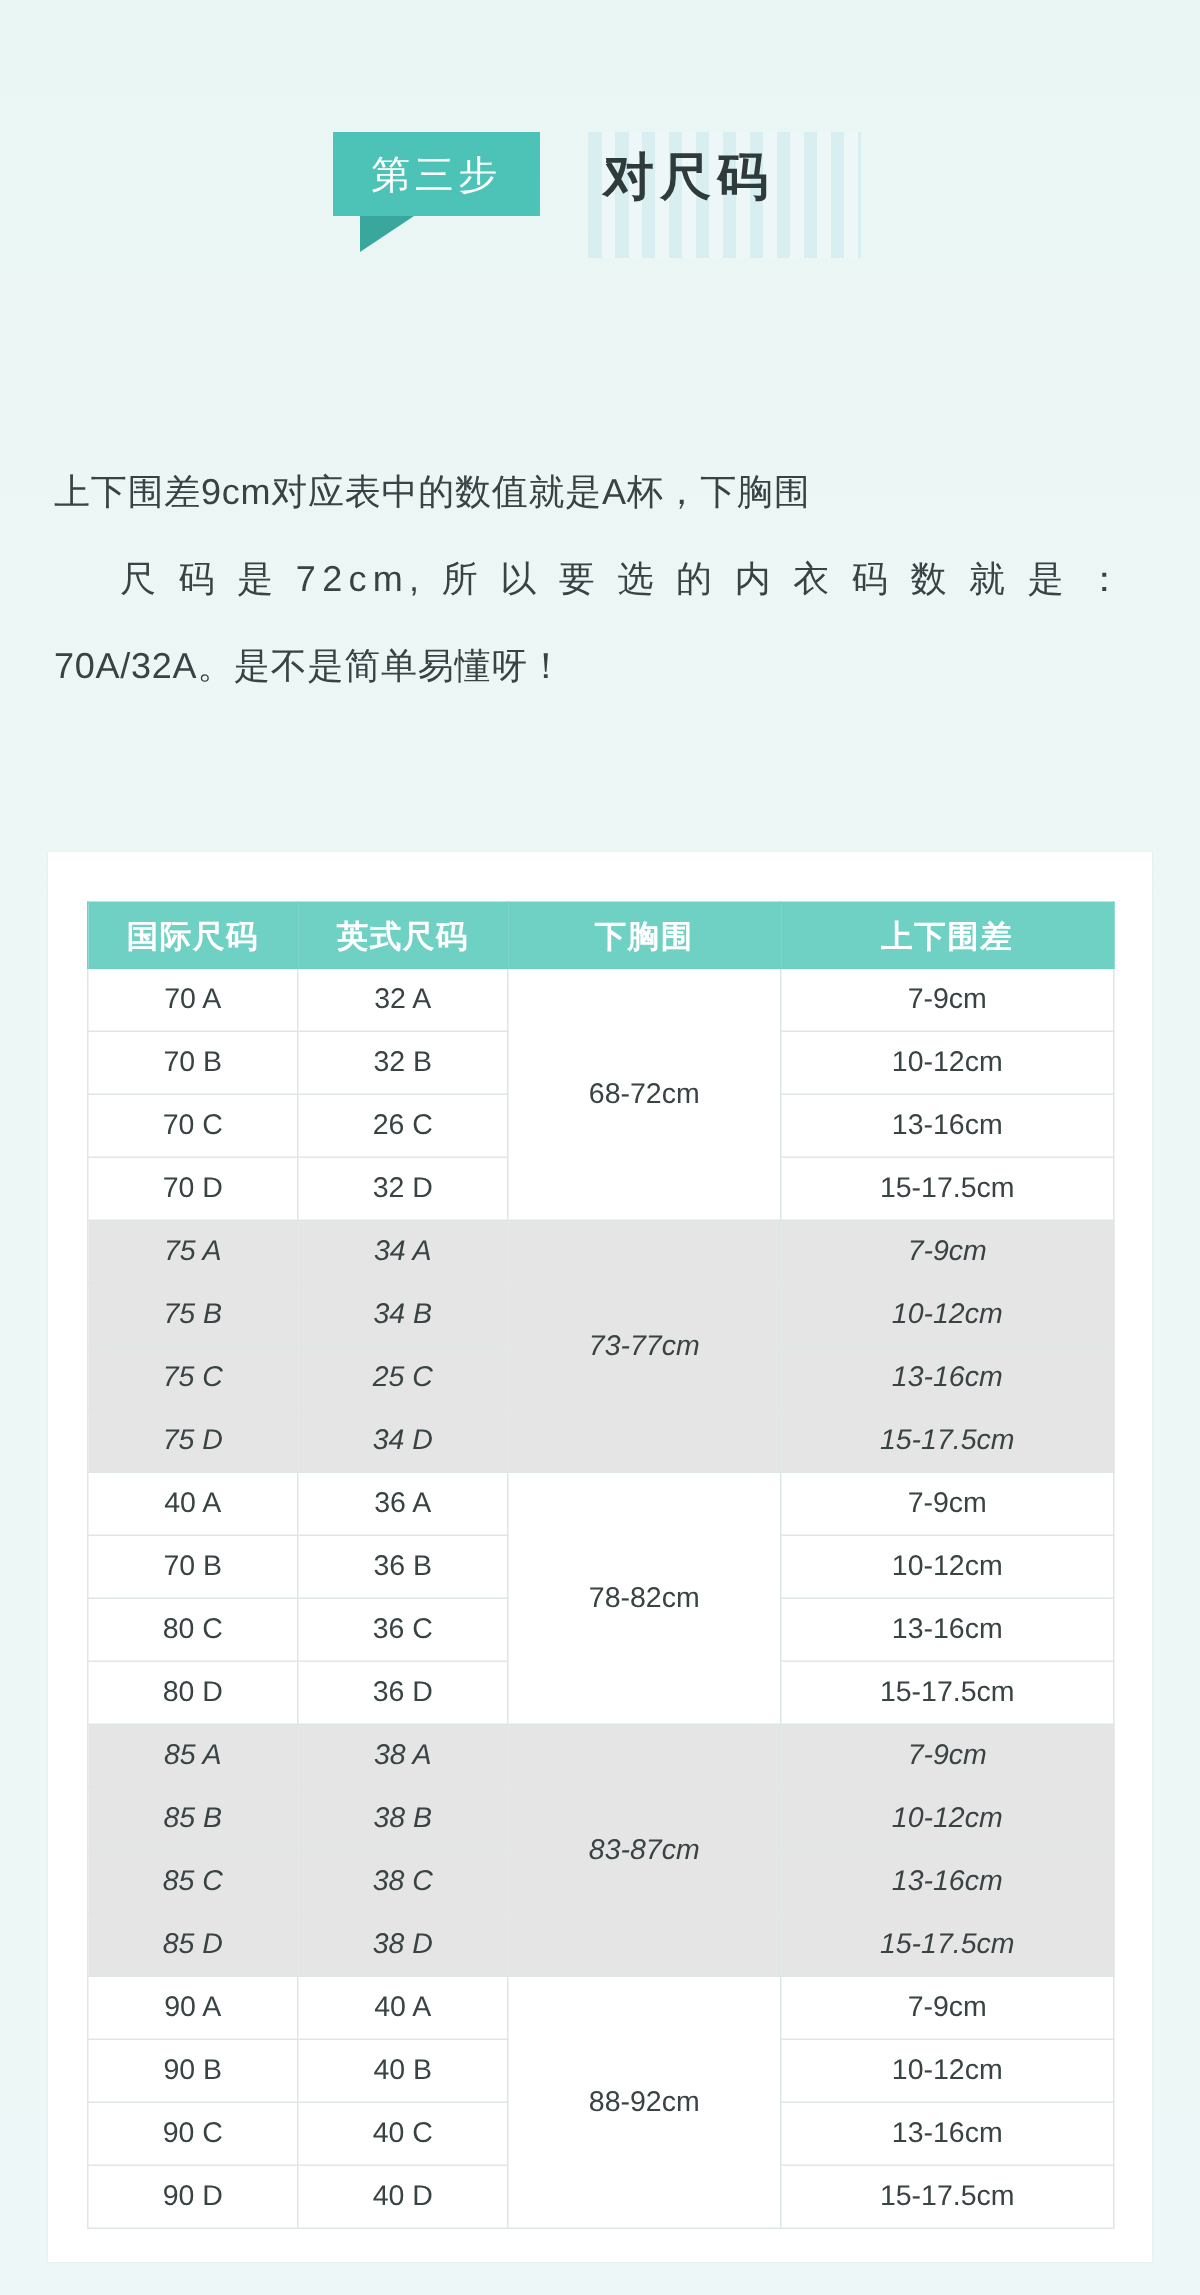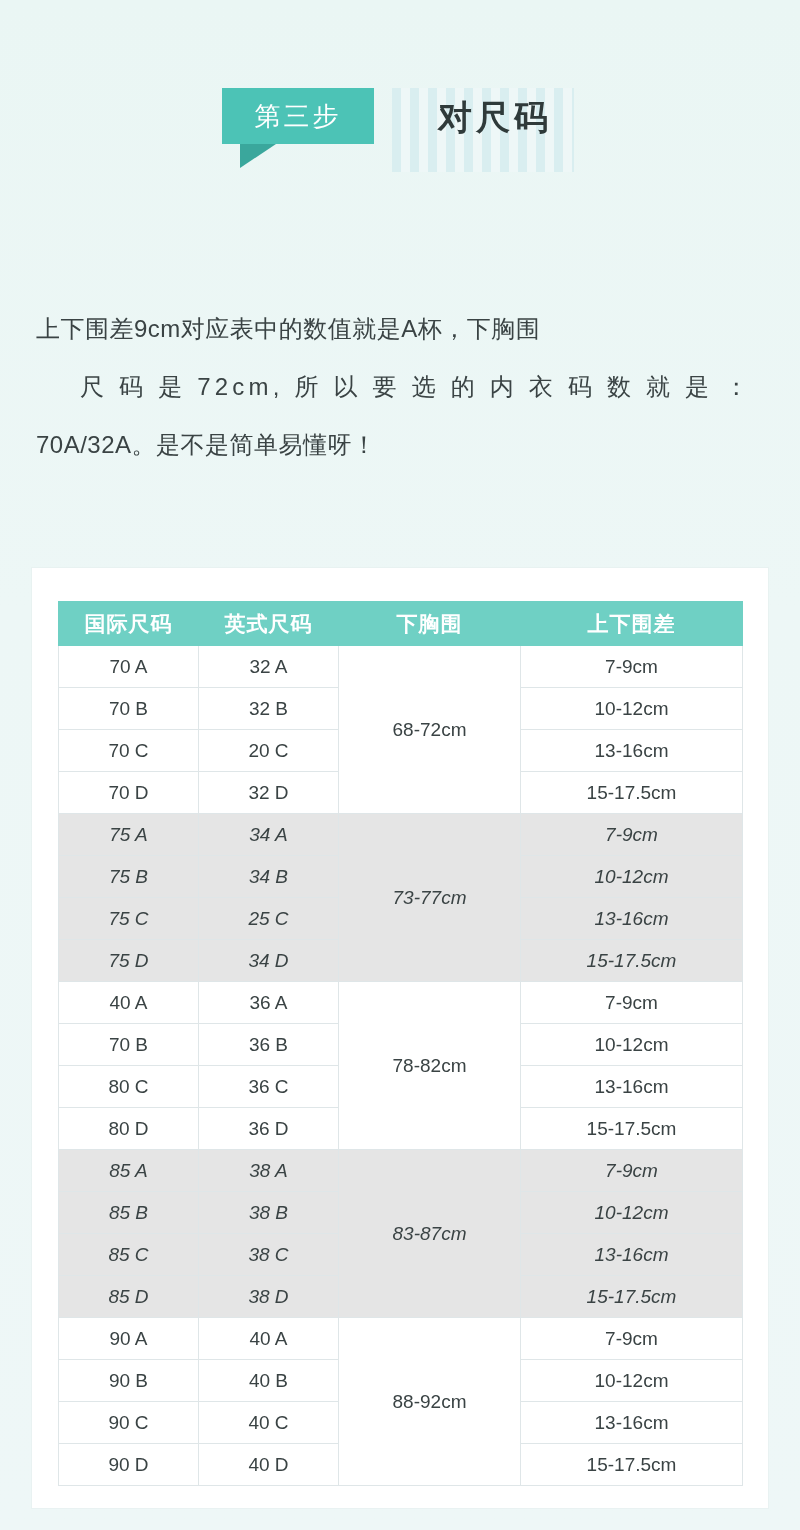--- a/index.html
+++ b/index.html
@@ -34,21 +34,21 @@
     background: repeating-linear-gradient(
       90deg,
       #d9eef0 0px, #d9eef0 9px,
       #eef7f7 9px, #eef7f7 18px
     );
   }
   .step-tag {
     position: absolute;
     left: 222px;
     top: 0px;
-    width: 152px;
+    width: 138px;
     height: 56px;
     background: #4cc3b6;
     color: #ffffff;
     font-size: 26px;
     letter-spacing: 3px;
     display: flex;
     align-items: center;
     justify-content: center;
   }
   .step-tag-fold {
@@ -64,21 +64,20 @@
     position: absolute;
     left: 402px;
     top: 2px;
     height: 56px;
     display: flex;
     align-items: center;
     font-size: 34px;
     color: #2f3a3a;
     letter-spacing: 4px;
     font-weight: bold;
-    padding-left: 36px;
   }
 
   
   .para {
     position: absolute;
     left: 36px;
     top: 300px;
     width: 740px;
     color: #3a4344;
     font-size: 24px;
@@ -173,21 +172,21 @@
             <td class="band" rowspan="4">68-72cm</td>
             <td>7-9cm</td>
           </tr>
           <tr>
             <td>70 B</td>
             <td>32 B</td>
             <td>10-12cm</td>
           </tr>
           <tr>
             <td>70 C</td>
-            <td>20 C</td>
+            <td>26 C</td>
             <td>13-16cm</td>
           </tr>
           <tr>
             <td>70 D</td>
             <td>32 D</td>
             <td>15-17.5cm</td>
           </tr>
           <tr class="alt">
             <td>75 A</td>
             <td>34 A</td>

